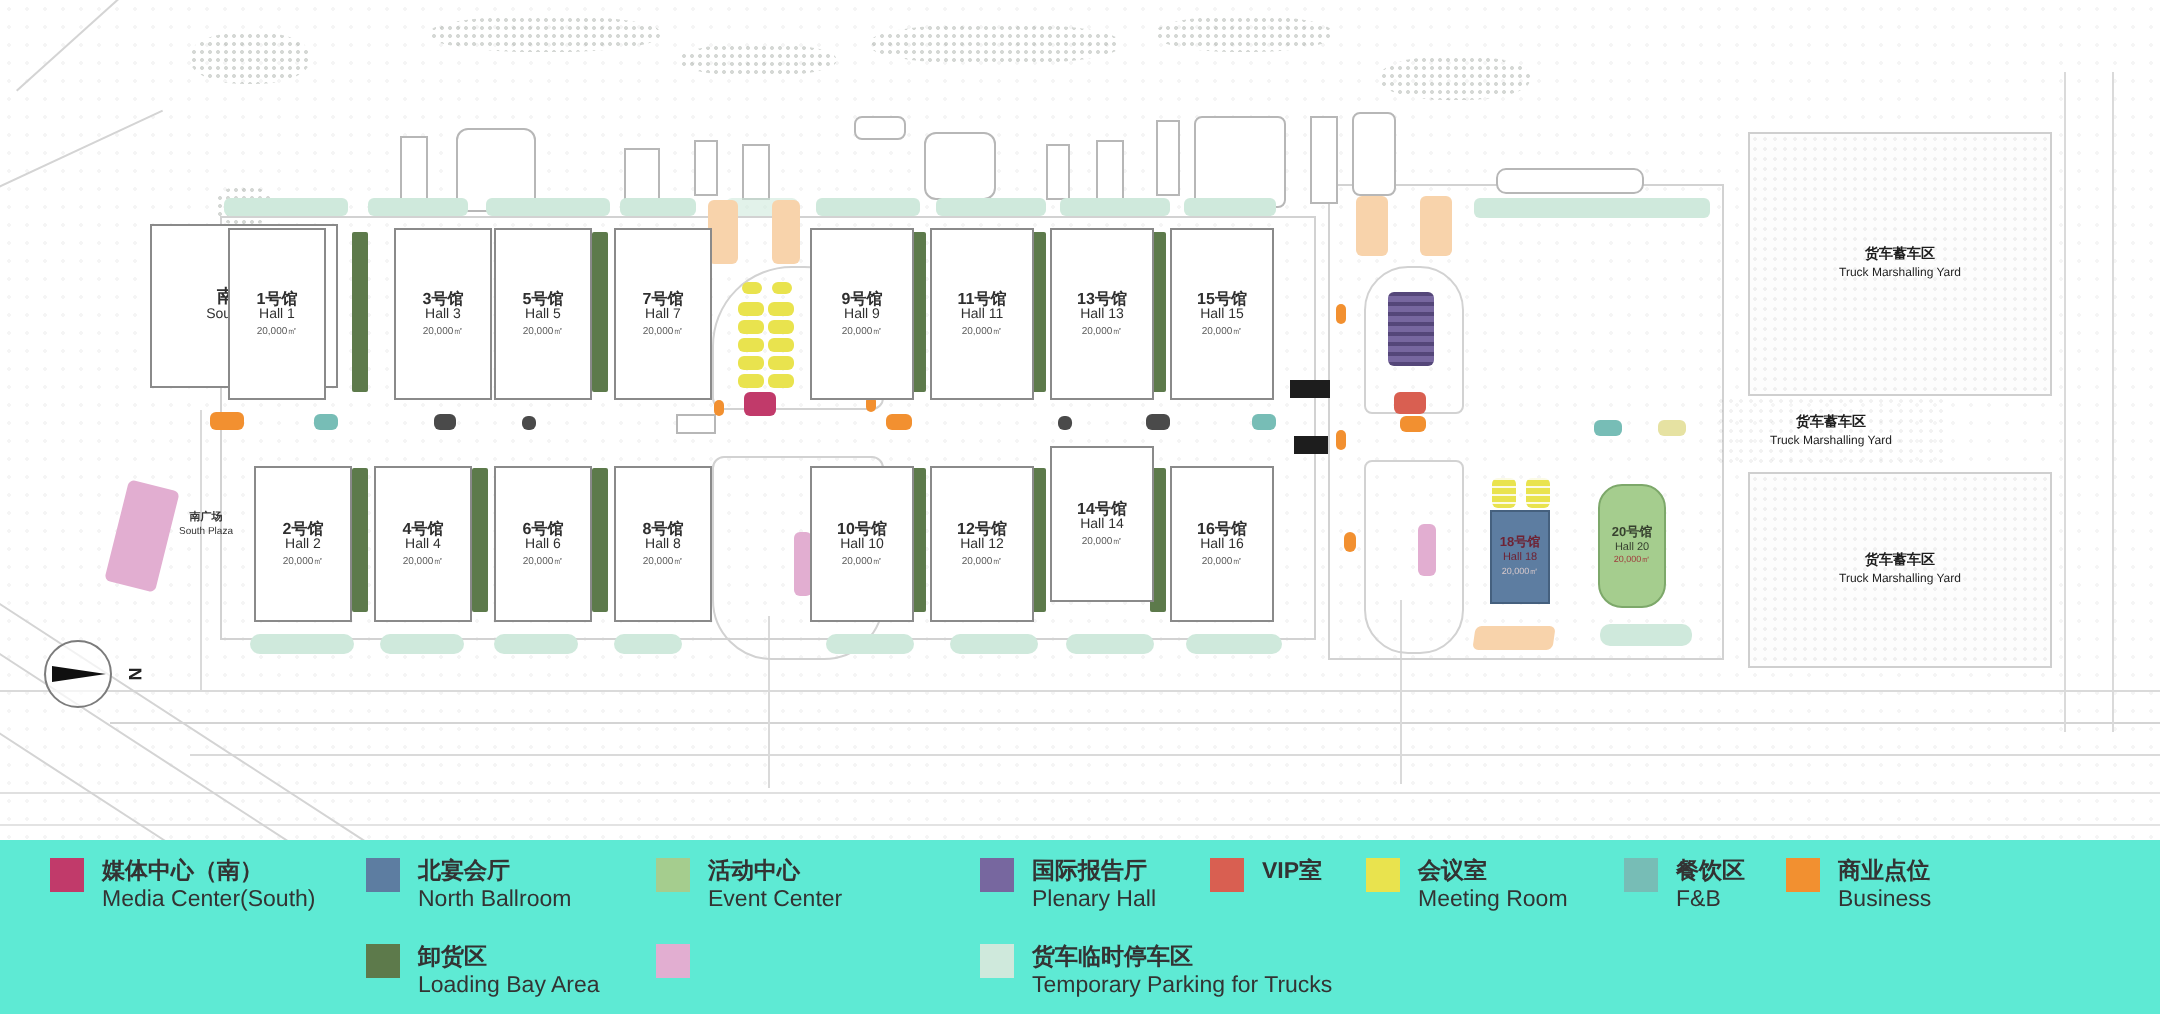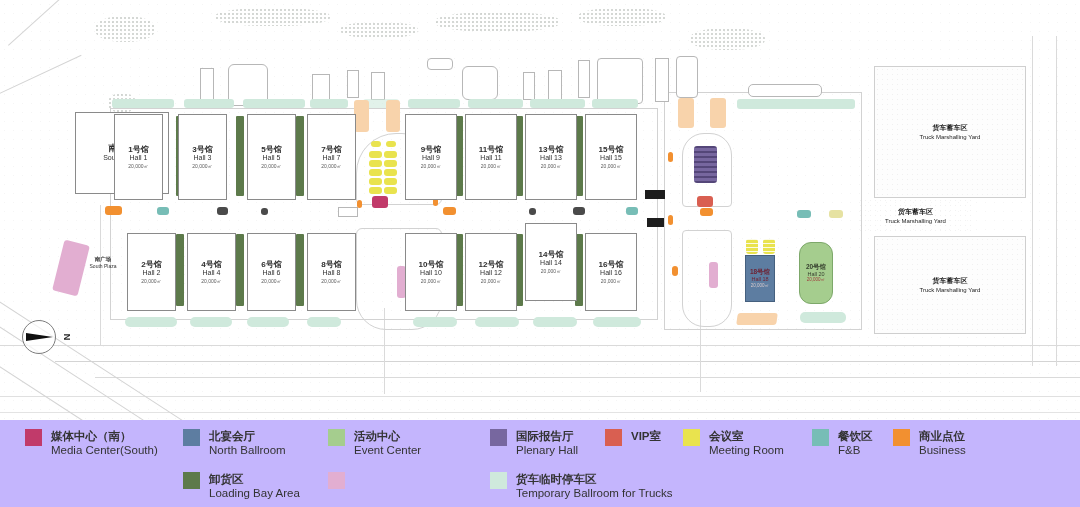--- a/index.html
+++ b/index.html
@@ -54,21 +54,21 @@
   .yard .en{font-size:6px;color:#1e1e1e;line-height:1.35;}
   .plaza-lbl{position:absolute;z-index:4;text-align:center;}
   .plaza-lbl .cn{font-size:5.5px;font-weight:bold;color:#333;line-height:1.25;}
   .plaza-lbl .en{font-size:5px;color:#333;line-height:1.25;}
   
   .compass{position:absolute;left:22px;top:320px;width:64px;height:36px;z-index:5;}
   .compass .circle{position:absolute;left:0;top:0;width:32px;height:32px;border:1px solid #7c7c7c;border-radius:50%;background:rgba(255,255,255,.7);}
   .compass .arrow{position:absolute;left:4px;top:13px;width:0;height:0;border-top:4px solid transparent;border-bottom:4px solid transparent;border-left:27px solid #101010;}
   .compass .n{position:absolute;left:42px;top:12px;font-size:9px;font-weight:bold;color:#222;transform:rotate(90deg);}
   
-  .legend{position:absolute;left:0;top:420px;width:1080px;height:87px;background:#c4b5fd;z-index:6;}
+  .legend{position:absolute;left:0;top:420px;width:1080px;height:87px;background:#5eead4;z-index:6;}
   .lg-item{position:absolute;display:flex;gap:9px;align-items:flex-start;}
   .sw{width:17px;height:17px;flex:0 0 17px;}
   .lg-txt{display:flex;flex-direction:column;}
   .lg-cn{font-size:11.5px;font-weight:bold;color:#333;line-height:14px;white-space:nowrap;}
   .lg-en{font-size:11.5px;color:#333;line-height:14px;white-space:nowrap;}
 </style>
 </head>
 <body>
 
 <div class="stage">
@@ -211,21 +211,21 @@
     <div class="plaza-lbl" style="left:80px;top:256px;width:46px">
       <div class="cn">南广场</div>
       <div class="en">South Plaza</div>
     </div>
 
     <div class="hall" style="left:114px;top:114px;width:47px;height:84px">
       <div class="cn">1号馆</div>
       <div class="en">Hall 1</div>
       <div class="ar">20,000㎡</div>
     </div>
-    <div class="hall" style="left:178px;top:114px;width:47px;height:84px">
+    <div class="hall" style="left:197px;top:114px;width:47px;height:84px">
       <div class="cn">3号馆</div>
       <div class="en">Hall 3</div>
       <div class="ar">20,000㎡</div>
     </div>
     <div class="hall" style="left:247px;top:114px;width:47px;height:84px">
       <div class="cn">5号馆</div>
       <div class="en">Hall 5</div>
       <div class="ar">20,000㎡</div>
     </div>
     <div class="hall" style="left:307px;top:114px;width:47px;height:84px">
@@ -395,17 +395,17 @@
           <span class="lg-en">Loading Bay Area</span>
         </span>
     </div>
     <div class="lg-item" style="left:328px;top:52px">
       <span class="sw" style="background: rgb(226, 174, 209);"></span>
     </div>
     <div class="lg-item" style="left:490px;top:52px">
       <span class="sw" style="background: rgb(207, 233, 220);"></span>
       <span class="lg-txt">
           <span class="lg-cn">货车临时停车区</span>
-          <span class="lg-en">Temporary Ballroom for Trucks</span>
+          <span class="lg-en">Temporary Parking for Trucks</span>
         </span>
     </div>
   </div>
 </div>
 
 </body></html>

